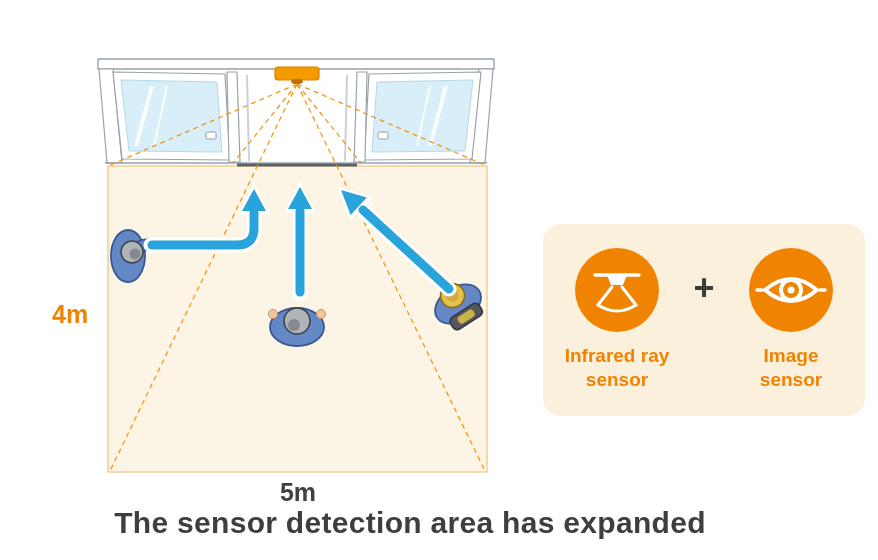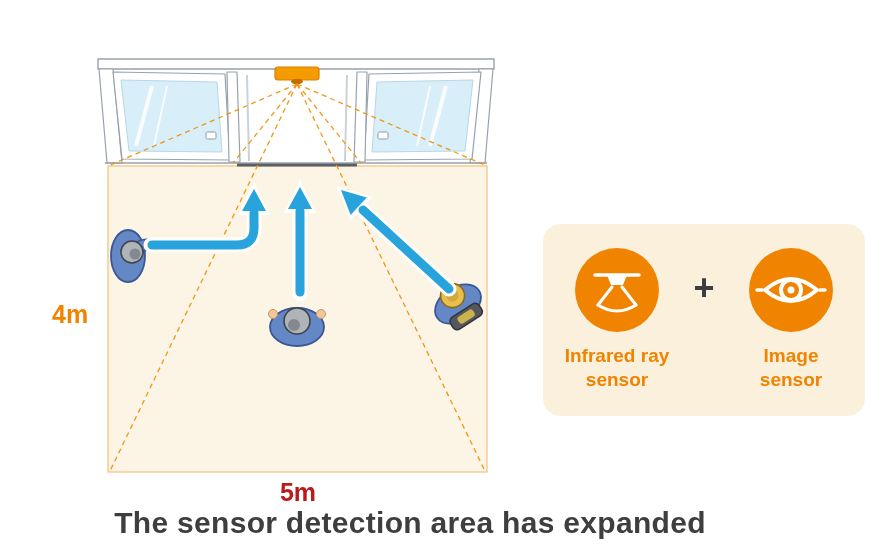--- a/index.html
+++ b/index.html
@@ -8,21 +8,21 @@
     font-family:"Liberation Sans", sans-serif;overflow:hidden;
   }
   .stage{position:absolute;inset:0;margin-top:42px;}
   svg.diagram{position:absolute;left:0;top:0;}
   .depth-label{
     position:absolute;left:52px;top:258px;
     color:#F08300;font-size:25px;font-weight:700;
   }
   .width-label{
     position:absolute;left:108px;top:436px;width:380px;text-align:center;
-    color:#b91c1c;font-size:25px;font-weight:700;
+    color:#404040;font-size:25px;font-weight:700;
   }
   .panel{
     position:absolute;left:543px;top:182px;width:322px;height:192px;
     background:#FAF0DC;border-radius:18px;
     display:grid;grid-template-columns:130px 44px 130px;
     grid-template-rows:auto auto;align-content:center;justify-content:center;
     row-gap:12px;align-items:center;justify-items:center;
   }
   .icon-circle{
     width:84px;height:84px;border-radius:50%;background:#F08300;

